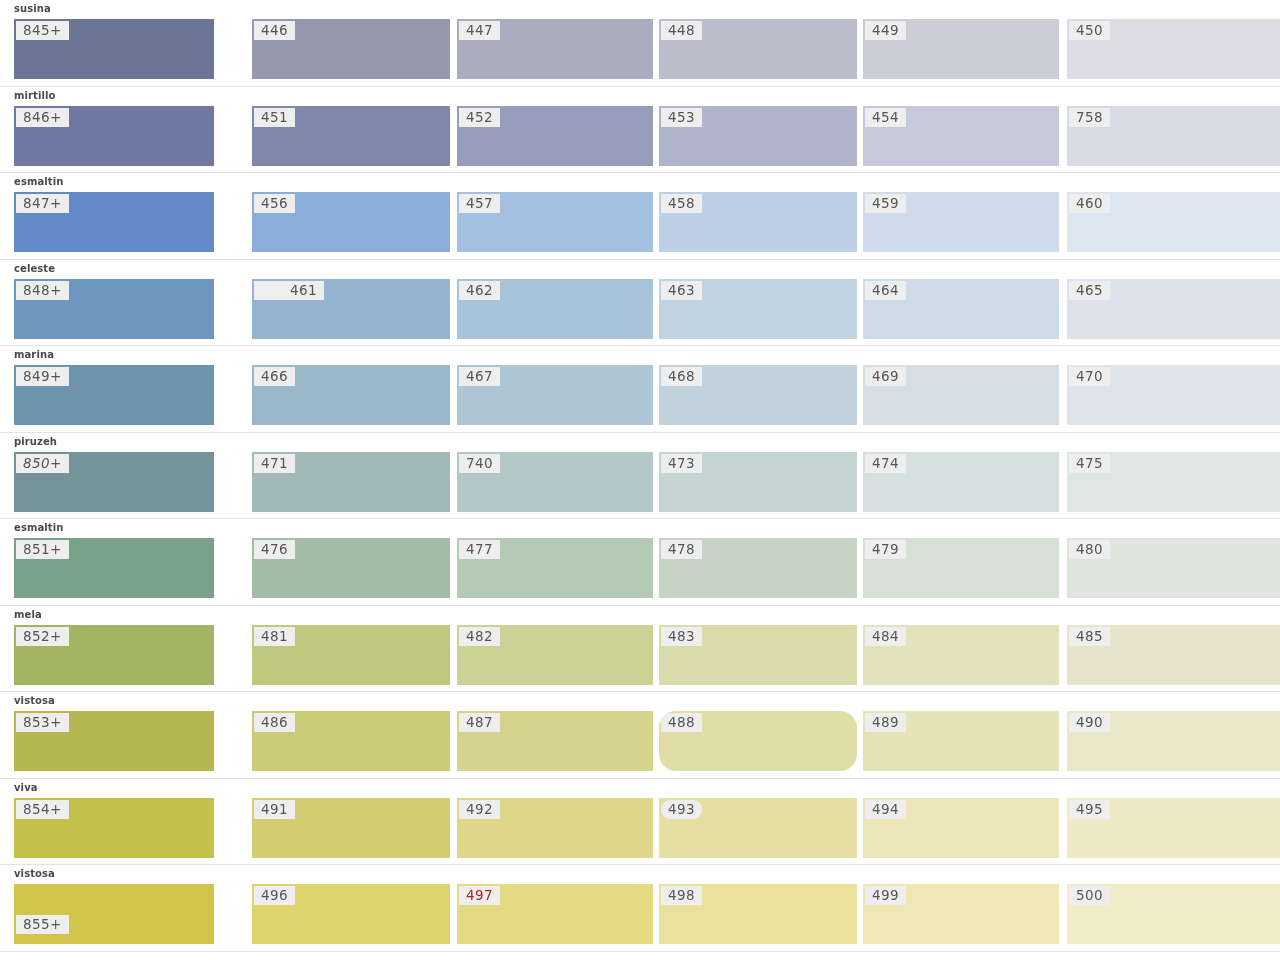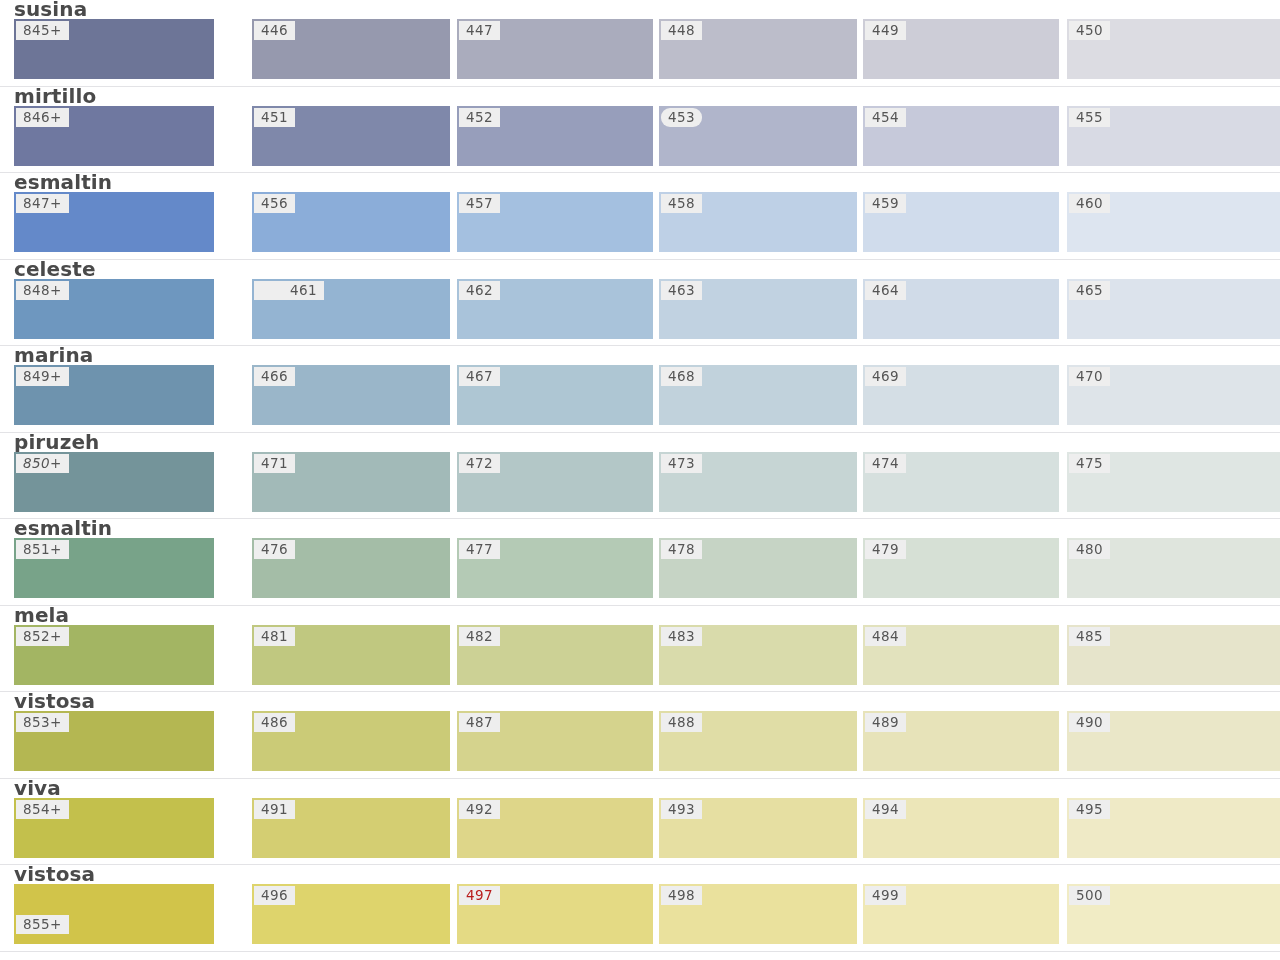--- a/index.html
+++ b/index.html
@@ -25,21 +25,21 @@
     height: 86.5px;
     border-bottom: 1px solid #e3e3e6;
   }
 
   .row-name {
     position: absolute;
     left: 14px;
     top: 0px;
     height: 18px;
     line-height: 18px;
-    font-size: 20px;
+    font-size: 10px;
     font-weight: bold;
     color: #4a4a4a;
     letter-spacing: 0.1px;
     white-space: nowrap;
   }
 
   .swatch-strip {
     position: absolute;
     left: 0;
     top: 19px;
@@ -91,23 +91,23 @@
         <div class="swatch s4" style="background: rgb(205, 205, 215);"><span class="swatch-label" style="background: rgb(238, 238, 238); color: rgb(85, 85, 85);">449</span></div>
         <div class="swatch s5" style="background: rgb(220, 220, 226);"><span class="swatch-label" style="background: rgb(238, 238, 238); color: rgb(85, 85, 85);">450</span></div>
       </div>
     </div>
     <div class="color-row" style="border-bottom-color: rgb(227, 227, 230);">
       <div class="row-name">mirtillo</div>
       <div class="swatch-strip">
         <div class="swatch base" style="background: rgb(111, 120, 160);"><span class="swatch-label" style="background: rgb(238, 238, 238); color: rgb(85, 85, 85);">846+</span></div>
         <div class="swatch s1" style="background: rgb(127, 136, 170);"><span class="swatch-label" style="background: rgb(238, 238, 238); color: rgb(85, 85, 85);">451</span></div>
         <div class="swatch s2" style="background: rgb(151, 158, 187);"><span class="swatch-label" style="background: rgb(238, 238, 238); color: rgb(85, 85, 85);">452</span></div>
-        <div class="swatch s3" style="background: rgb(176, 181, 203);"><span class="swatch-label" style="background: rgb(238, 238, 238); color: rgb(85, 85, 85); border-radius: 9px;">453</span></div>
+        <div class="swatch s3" style="background: rgb(176, 181, 203);"><span class="swatch-label" style="background: rgb(238, 238, 238); color: rgb(85, 85, 85);">453</span></div>
         <div class="swatch s4" style="background: rgb(198, 201, 218);"><span class="swatch-label" style="background: rgb(238, 238, 238); color: rgb(85, 85, 85);">454</span></div>
-        <div class="swatch s5" style="background: rgb(216, 218, 228);"><span class="swatch-label" style="background: rgb(238, 238, 238); color: rgb(85, 85, 85);">455</span></div>
+        <div class="swatch s5" style="background: rgb(216, 218, 228);"><span class="swatch-label" style="background: rgb(238, 238, 238); color: rgb(85, 85, 85);">758</span></div>
       </div>
     </div>
     <div class="color-row" style="border-bottom-color: rgb(227, 227, 230);">
       <div class="row-name">esmaltin</div>
       <div class="swatch-strip">
         <div class="swatch base" style="background: rgb(100, 137, 201);"><span class="swatch-label" style="background: rgb(238, 238, 238); color: rgb(85, 85, 85);">847+</span></div>
         <div class="swatch s1" style="background: rgb(139, 173, 217);"><span class="swatch-label" style="background: rgb(238, 238, 238); color: rgb(85, 85, 85);">456</span></div>
         <div class="swatch s2" style="background: rgb(164, 192, 224);"><span class="swatch-label" style="background: rgb(238, 238, 238); color: rgb(85, 85, 85);">457</span></div>
         <div class="swatch s3" style="background: rgb(190, 208, 230);"><span class="swatch-label" style="background: rgb(238, 238, 238); color: rgb(85, 85, 85);">458</span></div>
         <div class="swatch s4" style="background: rgb(208, 220, 236);"><span class="swatch-label" style="background: rgb(238, 238, 238); color: rgb(85, 85, 85);">459</span></div>
@@ -134,21 +134,21 @@
         <div class="swatch s3" style="background: rgb(193, 210, 220);"><span class="swatch-label" style="background: rgb(238, 238, 238); color: rgb(85, 85, 85);">468</span></div>
         <div class="swatch s4" style="background: rgb(212, 222, 229);"><span class="swatch-label" style="background: rgb(238, 238, 238); color: rgb(85, 85, 85);">469</span></div>
         <div class="swatch s5" style="background: rgb(222, 228, 233);"><span class="swatch-label" style="background: rgb(238, 238, 238); color: rgb(85, 85, 85);">470</span></div>
       </div>
     </div>
     <div class="color-row" style="border-bottom-color: rgb(227, 227, 230);">
       <div class="row-name">piruzeh</div>
       <div class="swatch-strip">
         <div class="swatch base" style="background: rgb(116, 148, 154); font-style: italic;"><span class="swatch-label" style="background: rgb(238, 238, 238); color: rgb(85, 85, 85);">850+</span></div>
         <div class="swatch s1" style="background: rgb(162, 186, 184);"><span class="swatch-label" style="background: rgb(238, 238, 238); color: rgb(85, 85, 85);">471</span></div>
-        <div class="swatch s2" style="background: rgb(179, 199, 199);"><span class="swatch-label" style="background: rgb(238, 238, 238); color: rgb(85, 85, 85);">472</span></div>
+        <div class="swatch s2" style="background: rgb(179, 199, 199);"><span class="swatch-label" style="background: rgb(238, 238, 238); color: rgb(85, 85, 85);">740</span></div>
         <div class="swatch s3" style="background: rgb(198, 213, 212);"><span class="swatch-label" style="background: rgb(238, 238, 238); color: rgb(85, 85, 85);">473</span></div>
         <div class="swatch s4" style="background: rgb(214, 224, 222);"><span class="swatch-label" style="background: rgb(238, 238, 238); color: rgb(85, 85, 85);">474</span></div>
         <div class="swatch s5" style="background: rgb(223, 230, 227);"><span class="swatch-label" style="background: rgb(238, 238, 238); color: rgb(85, 85, 85);">475</span></div>
       </div>
     </div>
     <div class="color-row" style="border-bottom-color: rgb(227, 227, 230);">
       <div class="row-name">esmaltin</div>
       <div class="swatch-strip">
         <div class="swatch base" style="background: rgb(120, 163, 137);"><span class="swatch-label" style="background: rgb(238, 238, 238); color: rgb(85, 85, 85);">851+</span></div>
         <div class="swatch s1" style="background: rgb(164, 189, 167);"><span class="swatch-label" style="background: rgb(238, 238, 238); color: rgb(85, 85, 85);">476</span></div>
@@ -168,32 +168,32 @@
         <div class="swatch s4" style="background: rgb(226, 226, 189);"><span class="swatch-label" style="background: rgb(238, 238, 238); color: rgb(85, 85, 85);">484</span></div>
         <div class="swatch s5" style="background: rgb(230, 228, 203);"><span class="swatch-label" style="background: rgb(238, 238, 238); color: rgb(85, 85, 85);">485</span></div>
       </div>
     </div>
     <div class="color-row" style="border-bottom-color: rgb(227, 227, 230);">
       <div class="row-name">vistosa</div>
       <div class="swatch-strip">
         <div class="swatch base" style="background: rgb(180, 183, 82);"><span class="swatch-label" style="background: rgb(238, 238, 238); color: rgb(85, 85, 85);">853+</span></div>
         <div class="swatch s1" style="background: rgb(203, 203, 119);"><span class="swatch-label" style="background: rgb(238, 238, 238); color: rgb(85, 85, 85);">486</span></div>
         <div class="swatch s2" style="background: rgb(213, 211, 141);"><span class="swatch-label" style="background: rgb(238, 238, 238); color: rgb(85, 85, 85);">487</span></div>
-        <div class="swatch s3" style="background: rgb(224, 221, 166);"><span class="swatch-label" style="background: rgb(238, 238, 238); color: rgb(85, 85, 85);">488</span></div>
+        <div class="swatch s3" style="background: rgb(224, 221, 166); border-radius: 17px;"><span class="swatch-label" style="background: rgb(238, 238, 238); color: rgb(85, 85, 85);">488</span></div>
         <div class="swatch s4" style="background: rgb(231, 227, 185);"><span class="swatch-label" style="background: rgb(238, 238, 238); color: rgb(85, 85, 85);">489</span></div>
         <div class="swatch s5" style="background: rgb(234, 231, 200);"><span class="swatch-label" style="background: rgb(238, 238, 238); color: rgb(85, 85, 85);">490</span></div>
       </div>
     </div>
     <div class="color-row" style="border-bottom-color: rgb(227, 227, 230);">
       <div class="row-name">viva</div>
       <div class="swatch-strip">
         <div class="swatch base" style="background: rgb(195, 192, 76);"><span class="swatch-label" style="background: rgb(238, 238, 238); color: rgb(85, 85, 85);">854+</span></div>
         <div class="swatch s1" style="background: rgb(212, 206, 114);"><span class="swatch-label" style="background: rgb(238, 238, 238); color: rgb(85, 85, 85);">491</span></div>
         <div class="swatch s2" style="background: rgb(222, 214, 137);"><span class="swatch-label" style="background: rgb(238, 238, 238); color: rgb(85, 85, 85);">492</span></div>
-        <div class="swatch s3" style="background: rgb(230, 223, 162);"><span class="swatch-label" style="background: rgb(238, 238, 238); color: rgb(85, 85, 85);">493</span></div>
+        <div class="swatch s3" style="background: rgb(230, 223, 162);"><span class="swatch-label" style="background: rgb(238, 238, 238); color: rgb(85, 85, 85); border-radius: 9px;">493</span></div>
         <div class="swatch s4" style="background: rgb(236, 230, 184);"><span class="swatch-label" style="background: rgb(238, 238, 238); color: rgb(85, 85, 85);">494</span></div>
         <div class="swatch s5" style="background: rgb(239, 234, 198);"><span class="swatch-label" style="background: rgb(238, 238, 238); color: rgb(85, 85, 85);">495</span></div>
       </div>
     </div>
     <div class="color-row" style="border-bottom-color: rgb(227, 227, 230);">
       <div class="row-name">vistosa</div>
       <div class="swatch-strip">
         <div class="swatch base" style="background: rgb(209, 196, 74);"><span class="swatch-label" style="background: rgb(238, 238, 238); color: rgb(85, 85, 85); margin-top: 31px;">855+</span></div>
         <div class="swatch s1" style="background: rgb(222, 212, 108);"><span class="swatch-label" style="background: rgb(238, 238, 238); color: rgb(85, 85, 85);">496</span></div>
         <div class="swatch s2" style="background: rgb(228, 218, 132);"><span class="swatch-label" style="background: rgb(238, 238, 238); color: #b91c1c;">497</span></div>

